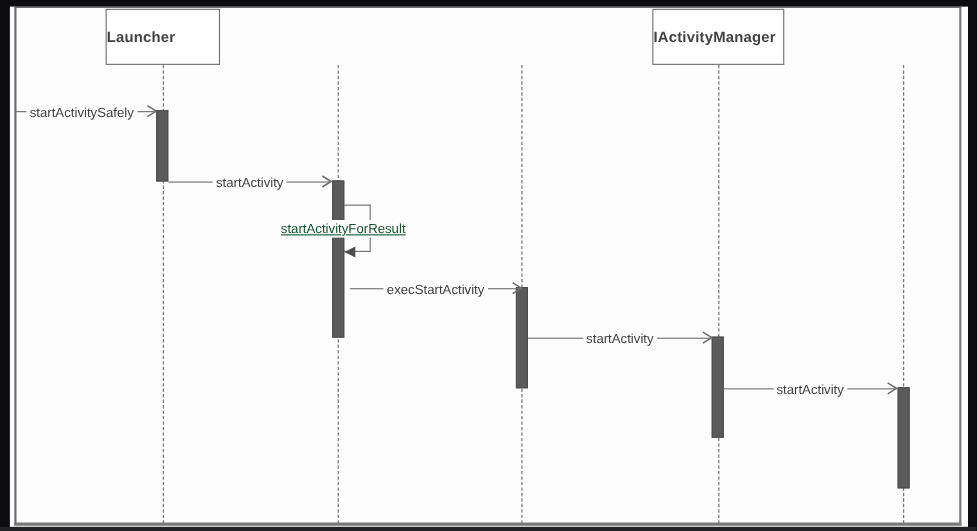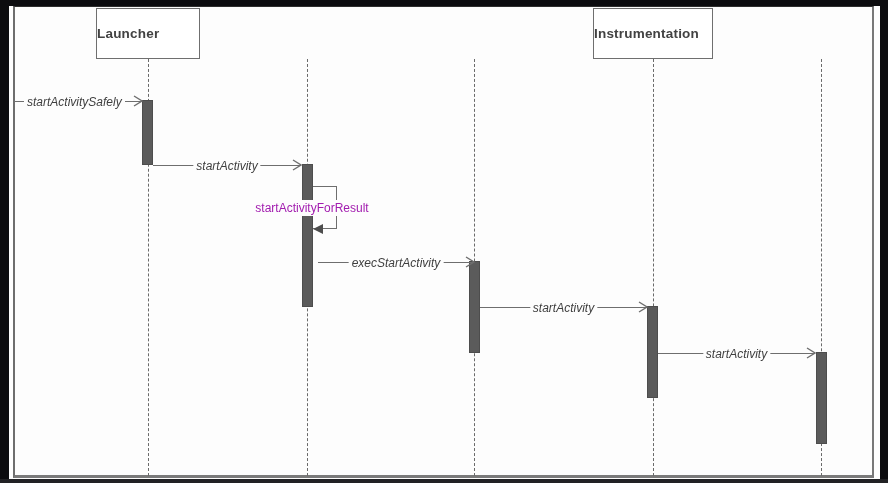--- a/index.html
+++ b/index.html
@@ -47,60 +47,59 @@
   .bar {
     position:absolute; width:11px;
     background:#5b5b5b; border:1px solid #4d4d4d; z-index:3;
   }
   
   .msg { position:absolute; height:0; border-top:1.2px solid #6e6e6e; z-index:4; }
   .msg .lbl {
     position:absolute; top:0; left:50%; transform:translate(-50%,-50%);
     background:#fdfdfd; padding:0 3px; font-size:12px; color:#3f3f3f;
     white-space:nowrap;
-    font-style:italic;
   }
   .msg .lbl.lbl-left { left:10px; transform:translateY(-50%); }
   .msg .head { position:absolute; right:-1px; top:-6.8px; width:10px; height:12px; }
   
   .loop {
     position:absolute; left:312px; top:186px; width:25px; height:43px;
     border-top:1.2px solid #6e6e6e; border-right:1.2px solid #6e6e6e;
     border-bottom:1.2px solid #6e6e6e; z-index:2;
   }
   .loop-head {
     position:absolute; left:313px; top:224px; width:0; height:0;
     border-top:5px solid transparent; border-bottom:5px solid transparent;
     border-right:10px solid #4d4d4d; z-index:4;
   }
   .loop-lbl {
     position:absolute; left:312px; top:208px; transform:translate(-50%,-50%);
-    background:#fdfdfd; padding:1px 3px; font-size:12px; color:#a21caf;
-    white-space:nowrap; z-index:5;
+    background:#fdfdfd; padding:1px 3px; font-size:12px; color:#14532d;
+    white-space:nowrap; z-index:5;text-decoration:underline;
   }
 </style>
 </head>
 <body>
 
 <div id="stage">
   <div class="panel"></div>
   <div class="bottom-strip"></div>
   <div class="frame"></div>
 
   <div class="lifeline" style="left:147.5px"></div>
   <div class="lifeline" style="left:306.5px"></div>
   <div class="lifeline" style="left:474px"></div>
   <div class="lifeline" style="left:652.5px"></div>
   <div class="lifeline" style="left:820.5px"></div>
 
   <div class="pbox" style="left:96px;width:104px">
     <span>Launcher</span>
   </div>
   <div class="pbox" style="left:593px;width:120px">
-    <span>Instrumentation</span>
+    <span>IActivityManager</span>
   </div>
 
   <div class="bar" style="left:142px;top:100px;height:65px"></div>
   <div class="bar" style="left:301.5px;top:164px;height:143px"></div>
   <div class="bar" style="left:469px;top:261px;height:92px"></div>
   <div class="bar" style="left:647px;top:306px;height:92px"></div>
   <div class="bar" style="left:816px;top:352px;height:92px"></div>
 
   <div class="msg" style="left:14px;top:101px;width:128px">
     <span class="lbl lbl-left">startActivitySafely</span>

